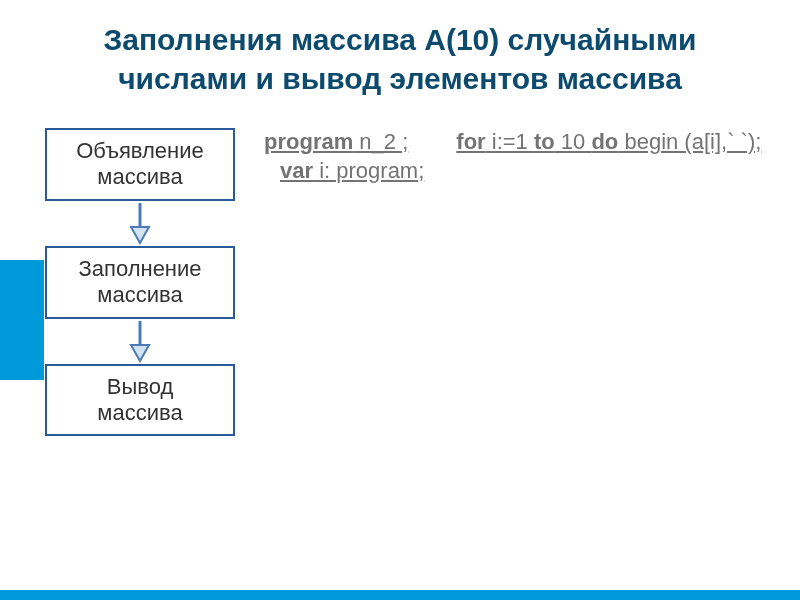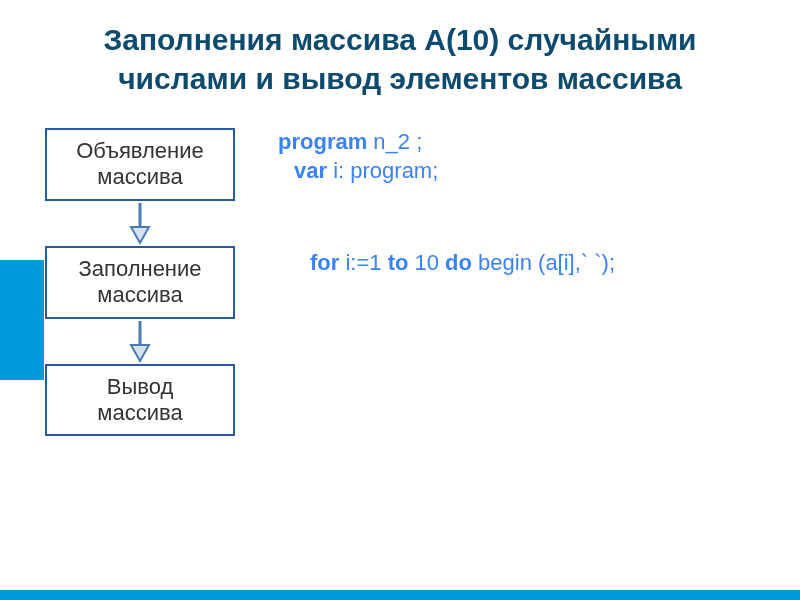--- a/index.html
+++ b/index.html
@@ -19,21 +19,21 @@
       text-align: center;
       font-size: 30px;
       font-weight: bold;
       color: #0c4a6e;
       padding: 20px 40px 10px 40px;
       line-height: 1.3;
     }
     .content {
       display: flex;
       padding: 20px 0 0 40px;
-      gap: 38px;
+      gap: 24px;
     }
     .left-column {
       display: flex;
       flex-direction: column;
       align-items: center;
       width: 200px;
     }
     .box {
       border: 2px solid #2a5a9c;
       background: #ffffff;
@@ -45,24 +45,24 @@
       line-height: 1.2;
     }
     .arrow-container {
       height: 45px;
       display: flex;
       align-items: center;
       justify-content: center;
     }
     .right-column {
       display: flex;
-      flex-direction: column;
       font-size: 22px;
-      color: #3b82f6;
+      color: #737373;
       line-height: 1.3;
+      text-decoration: underline;
     }
     .code-block {
       margin-bottom: 32px;
     }
     .bold {
       font-weight: bold;
     }
     .indent1 {
       padding-left: 16px;
     }

